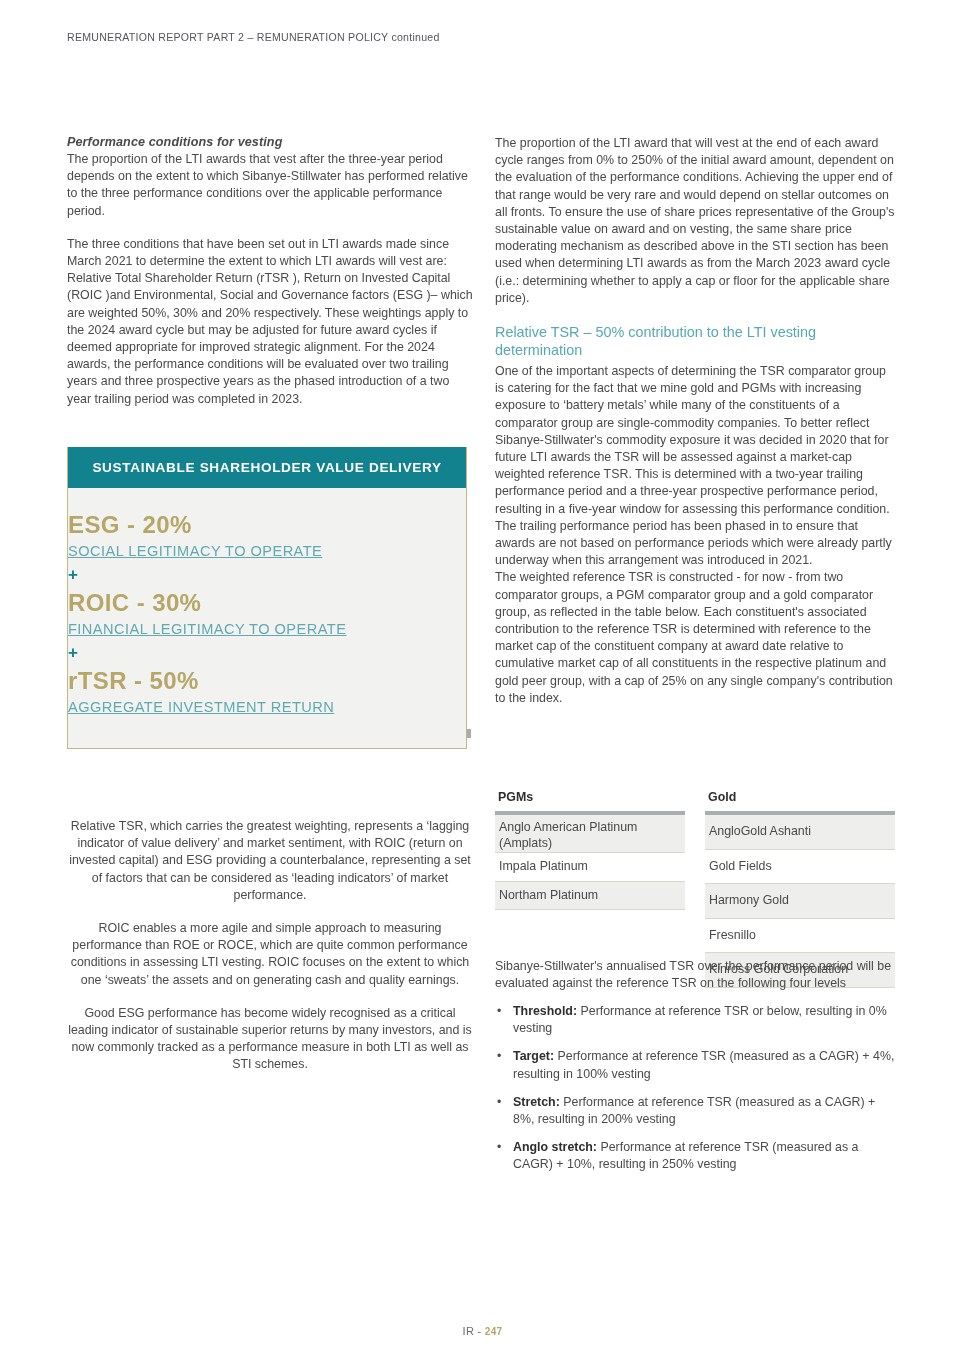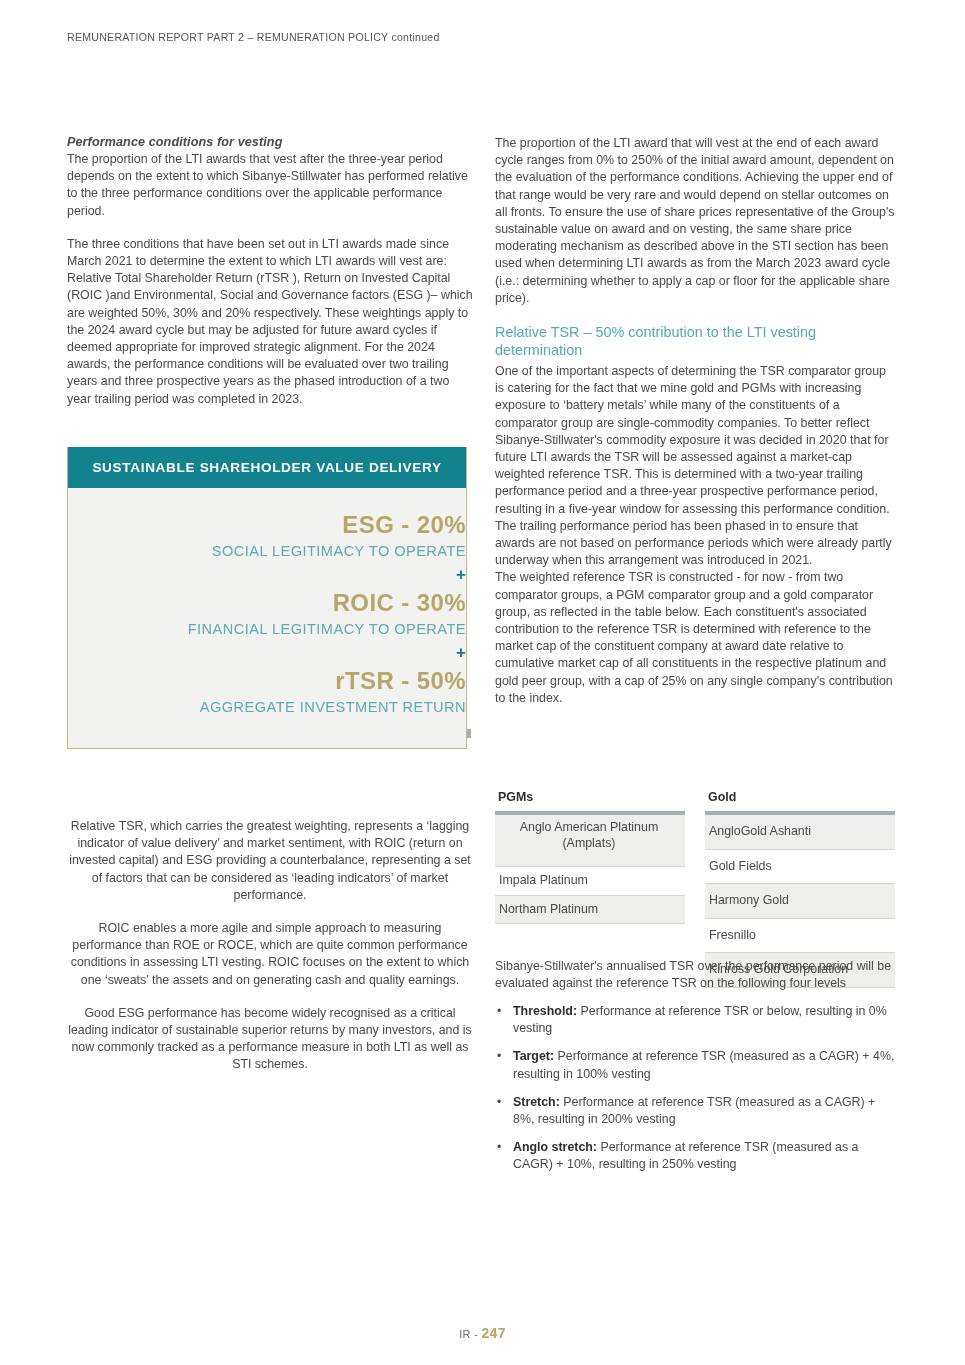--- a/index.html
+++ b/index.html
@@ -99,34 +99,35 @@
     background: #12838e;
     color: #ffffff;
     font-size: 13.6px;
     font-weight: bold;
     letter-spacing: 0.65px;
     text-align: center;
     padding: 13px 0 13px 0;
   }
   .vb-body {
     padding: 22px 0 30px 0;
-    text-align: right;
+    text-align: left;
   }
   .vb-metric {
     font-size: 24px;
     font-weight: bold;
     color: #b6a667;
     letter-spacing: 0.4px;
     line-height: 30px;
   }
   .vb-caption {
     font-size: 14.6px;
     color: #5fa9b1;
     letter-spacing: 0.45px;
     line-height: 22px;
+    text-decoration: underline;
   }
   .vb-plus {
     font-size: 17px;
     font-weight: bold;
     color: #12838e;
     line-height: 26px;
   }
 
   
   .cmp-table {
@@ -150,21 +151,21 @@
   }
   .cmp-row {
     font-size: 12.4px;
     color: #4a4a4a;
     line-height: 15.5px;
     padding: 6px 6px 6px 4px;
     border-bottom: 1px solid #d8d6cd;
     box-sizing: border-box;
   }
   .cmp-row.shaded { background: #eeeeec; }
-  .cmp-row.two-line { padding-top: 5px; padding-bottom: 15px; text-align: center; }
+  .cmp-row.two-line { padding-top: 5px; padding-bottom: 1px; }
   .cmp-col.gold-col .cmp-row { padding-top: 9px; padding-bottom: 9px; }
 
   
   .bullets {
     position: absolute;
     left: 495px;
     top: 1003px;
     width: 400px;
   }
   .bullet {
@@ -208,21 +209,21 @@
     position: absolute;
     left: 0;
     top: 1325px;
     width: 965px;
     text-align: center;
     font-size: 11px;
     color: #6b6b6b;
     letter-spacing: 0.3px;
   }
   .footer .pg {
-    font-size: 14px;
+    font-size: 10px;
     font-weight: bold;
     color: #b6a667;
   }
 </style>
 </head>
 <body>
 
 <div class="page">
 
   <div class="run-header">REMUNERATION REPORT PART 2 – REMUNERATION POLICY continued</div>

